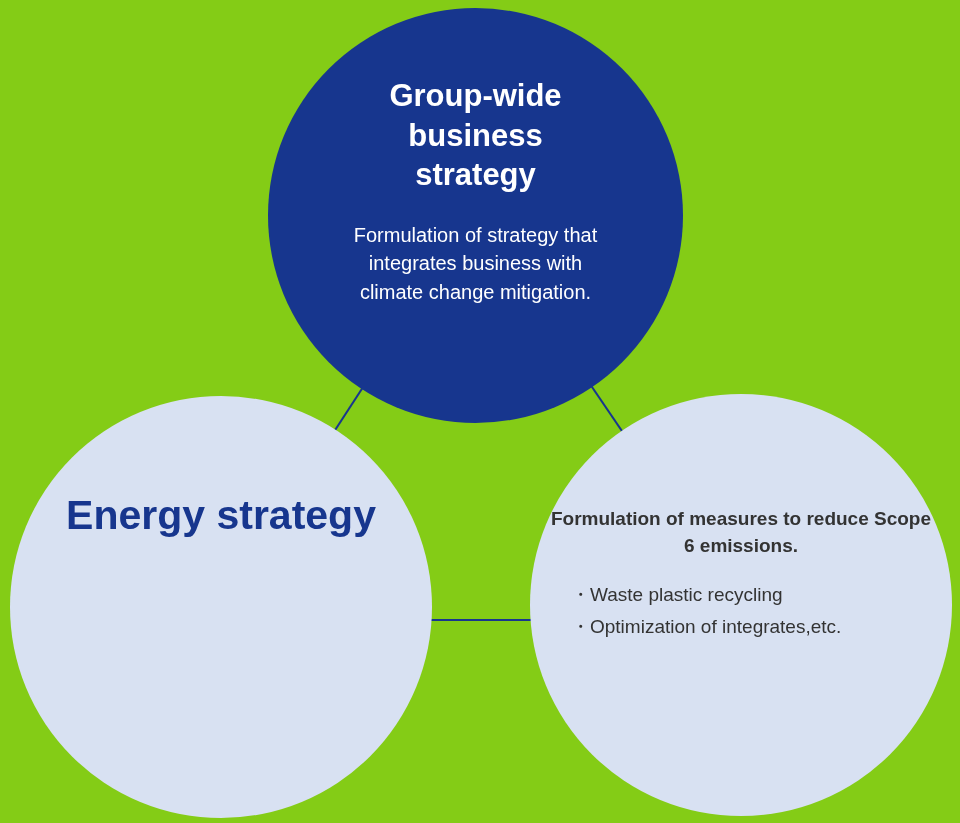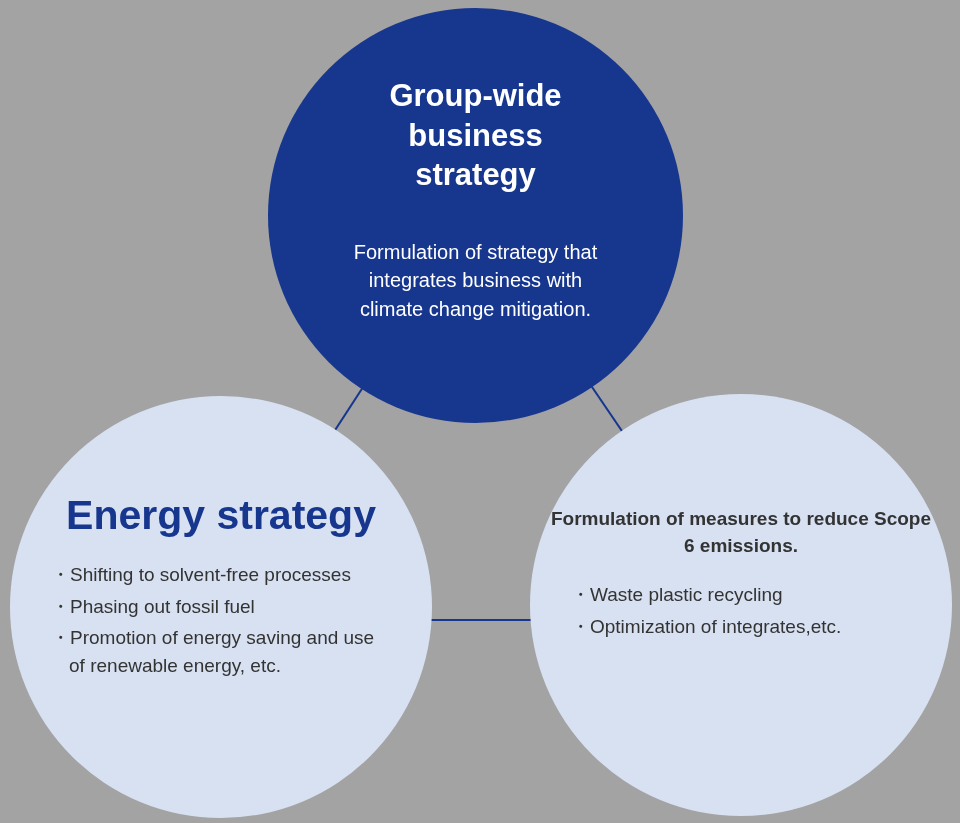--- a/index.html
+++ b/index.html
@@ -6,21 +6,21 @@
     margin: 0;
     padding: 0;
     background: #ffffff;
     font-family: "Liberation Sans", "DejaVu Sans", sans-serif;
   }
   .canvas {
     position: relative;
     width: 960px;
     height: 823px;
     overflow: hidden;
-    background: #a3a3a3;
+    background: #84cc16;
   }
   .connector-svg {
     position: absolute;
     left: 0;
     top: 0;
     z-index: 1;
   }
   .circle {
     position: absolute;
     border-radius: 50%;
@@ -40,21 +40,21 @@
     padding-top: 68px;
   }
   .circle-top .title {
     font-size: 31px;
     font-weight: bold;
     line-height: 1.28;
     text-align: center;
     max-width: 250px;
   }
   .circle-top .desc {
-    margin-top: 43px;
+    margin-top: 26px;
     font-size: 20px;
     line-height: 1.42;
     text-align: center;
     max-width: 280px;
   }
   .circle-bottom {
     width: 422px;
     height: 422px;
     background: #d8e1f2;
     padding-top: 96px;
@@ -103,25 +103,20 @@
     <line x1="220" y1="620" x2="741" y2="620" stroke="#17368e" stroke-width="2"></line>
   </svg>
 
   <div class="circle circle-top">
     <div class="title">Group-wide business strategy</div>
     <div class="desc">Formulation of strategy that integrates business with climate change mitigation.</div>
   </div>
 
   <div class="circle circle-bottom circle-left">
     <div class="title">Energy strategy</div>
-    <div class="bullet-list">
-      <div class="bullet">Shifting to solvent-free processes</div>
-      <div class="bullet">Phasing out fossil fuel</div>
-      <div class="bullet">Promotion of energy saving and use of renewable energy, etc.</div>
-    </div>
   </div>
 
   <div class="circle circle-bottom circle-right">
     <div class="subtitle">Formulation of measures to reduce Scope 6 emissions.</div>
     <div class="bullet-list">
       <div class="bullet">Waste plastic recycling</div>
       <div class="bullet">Optimization of integrates,etc.</div>
     </div>
   </div>
 

